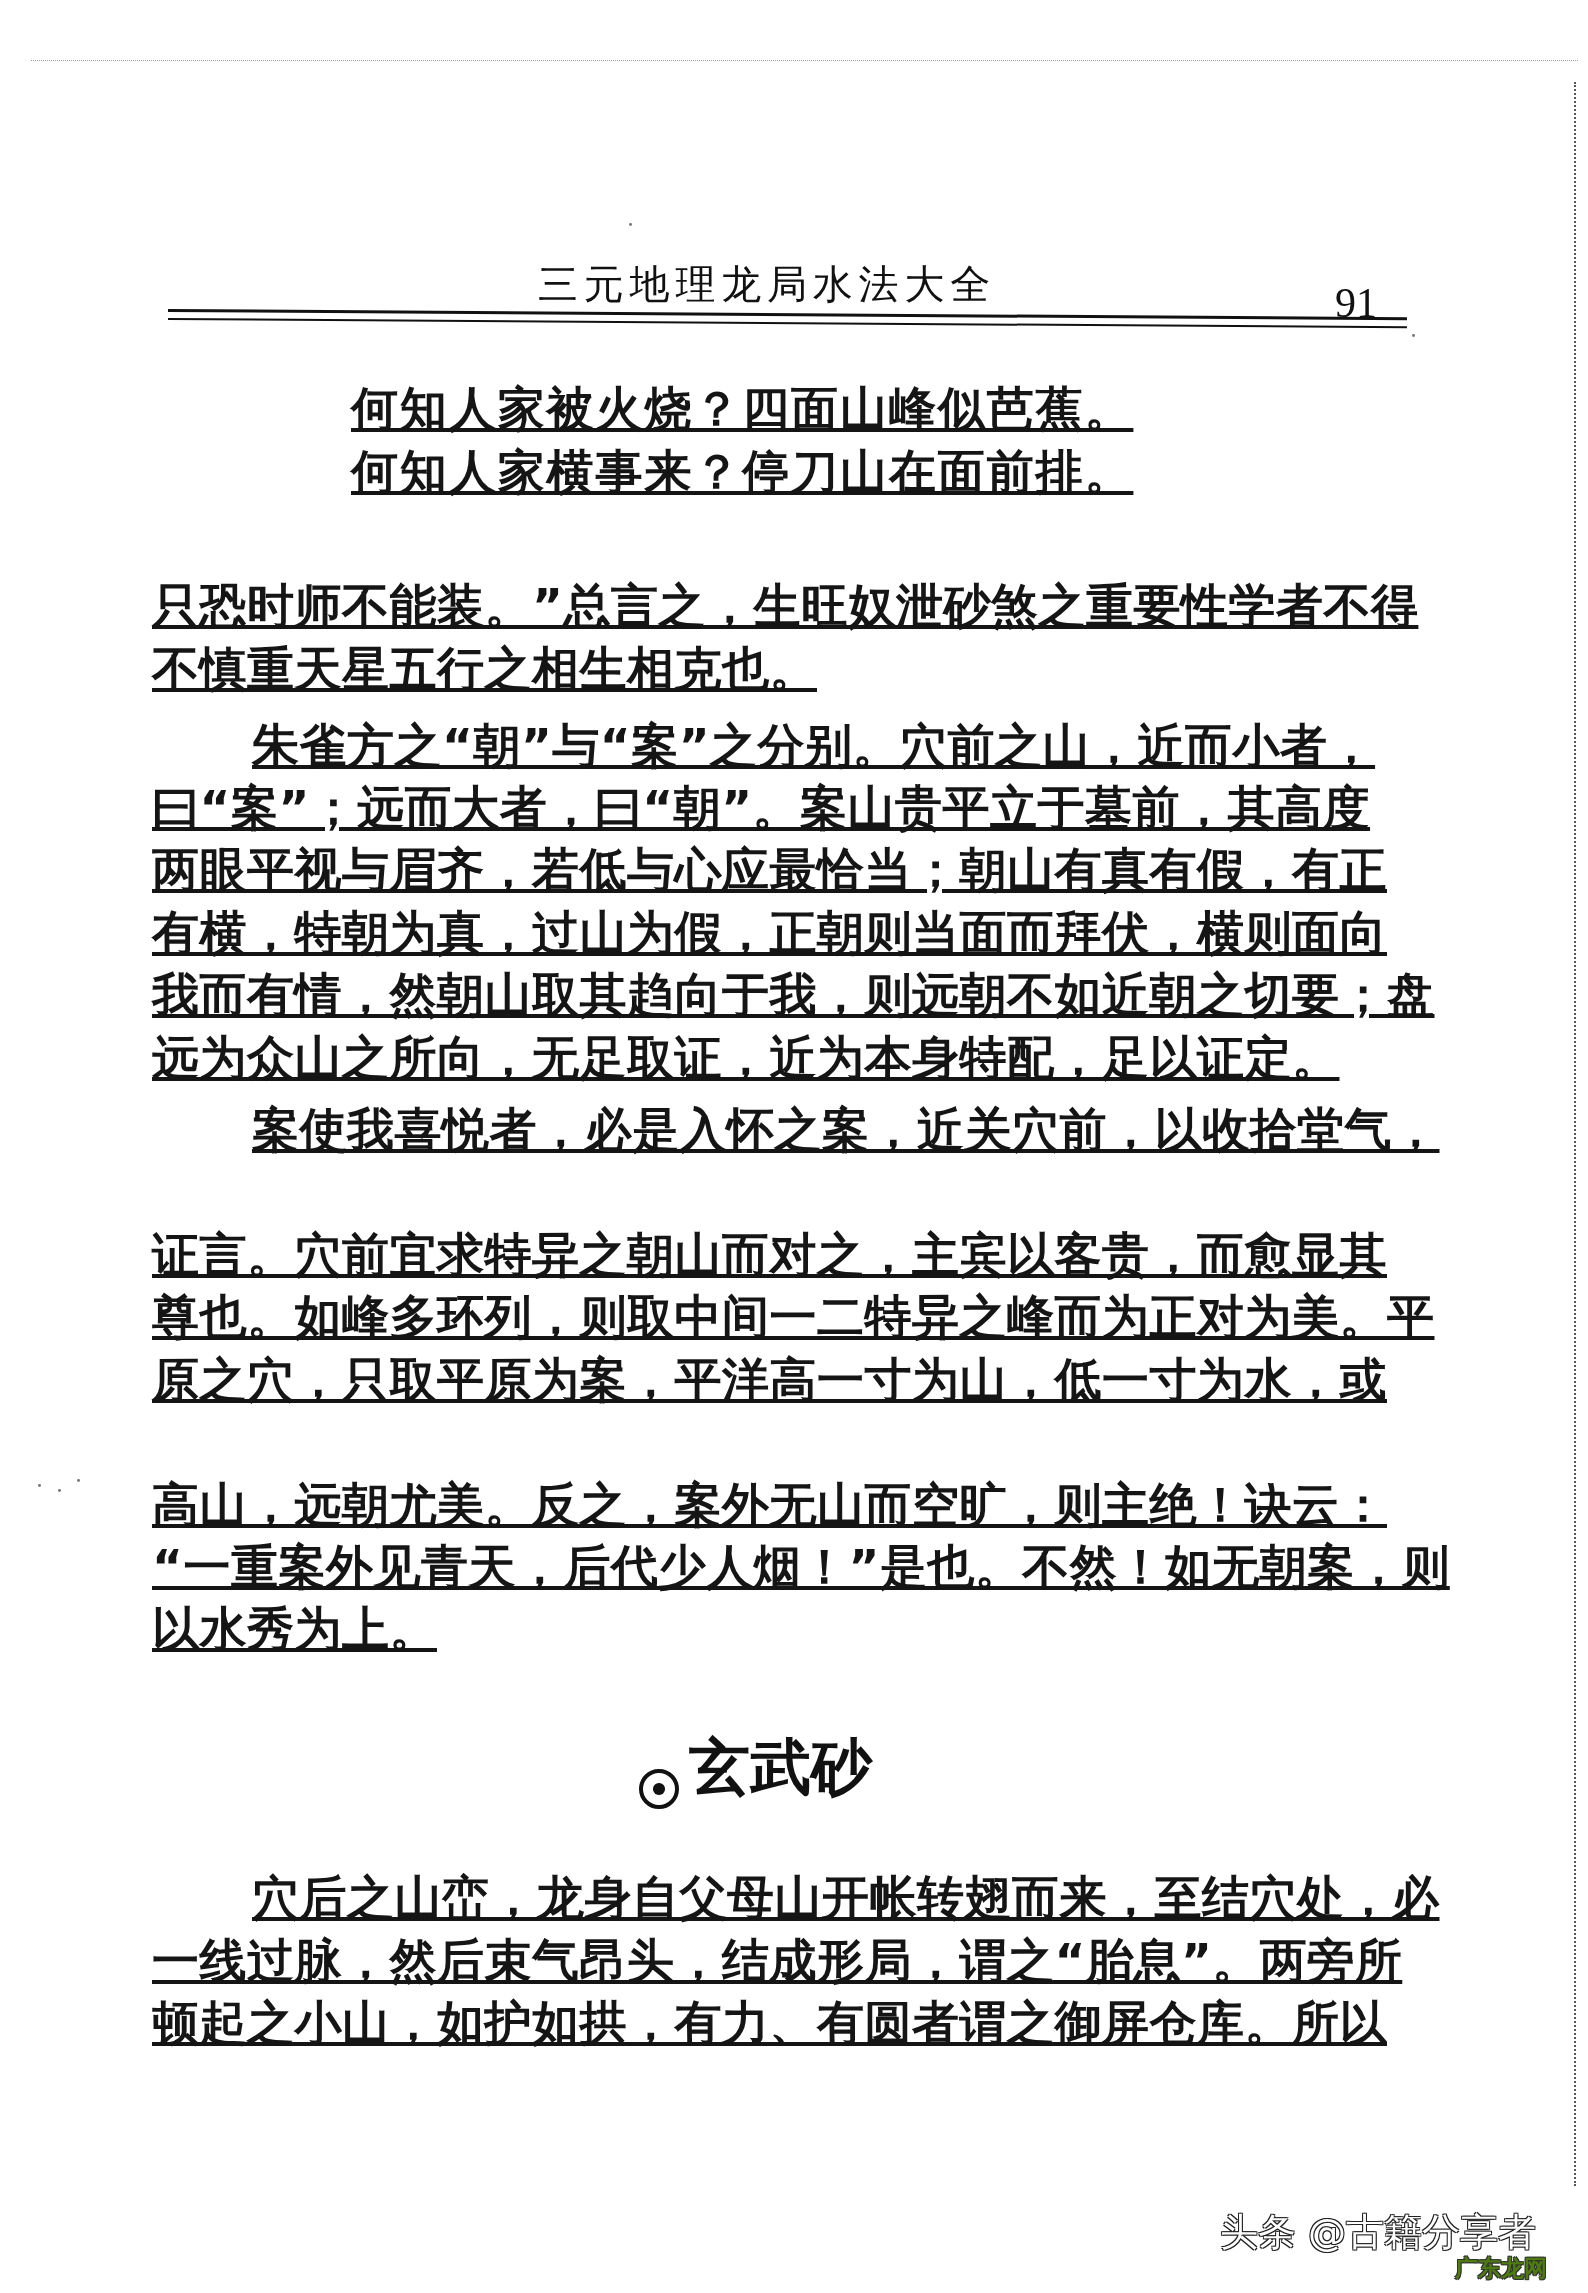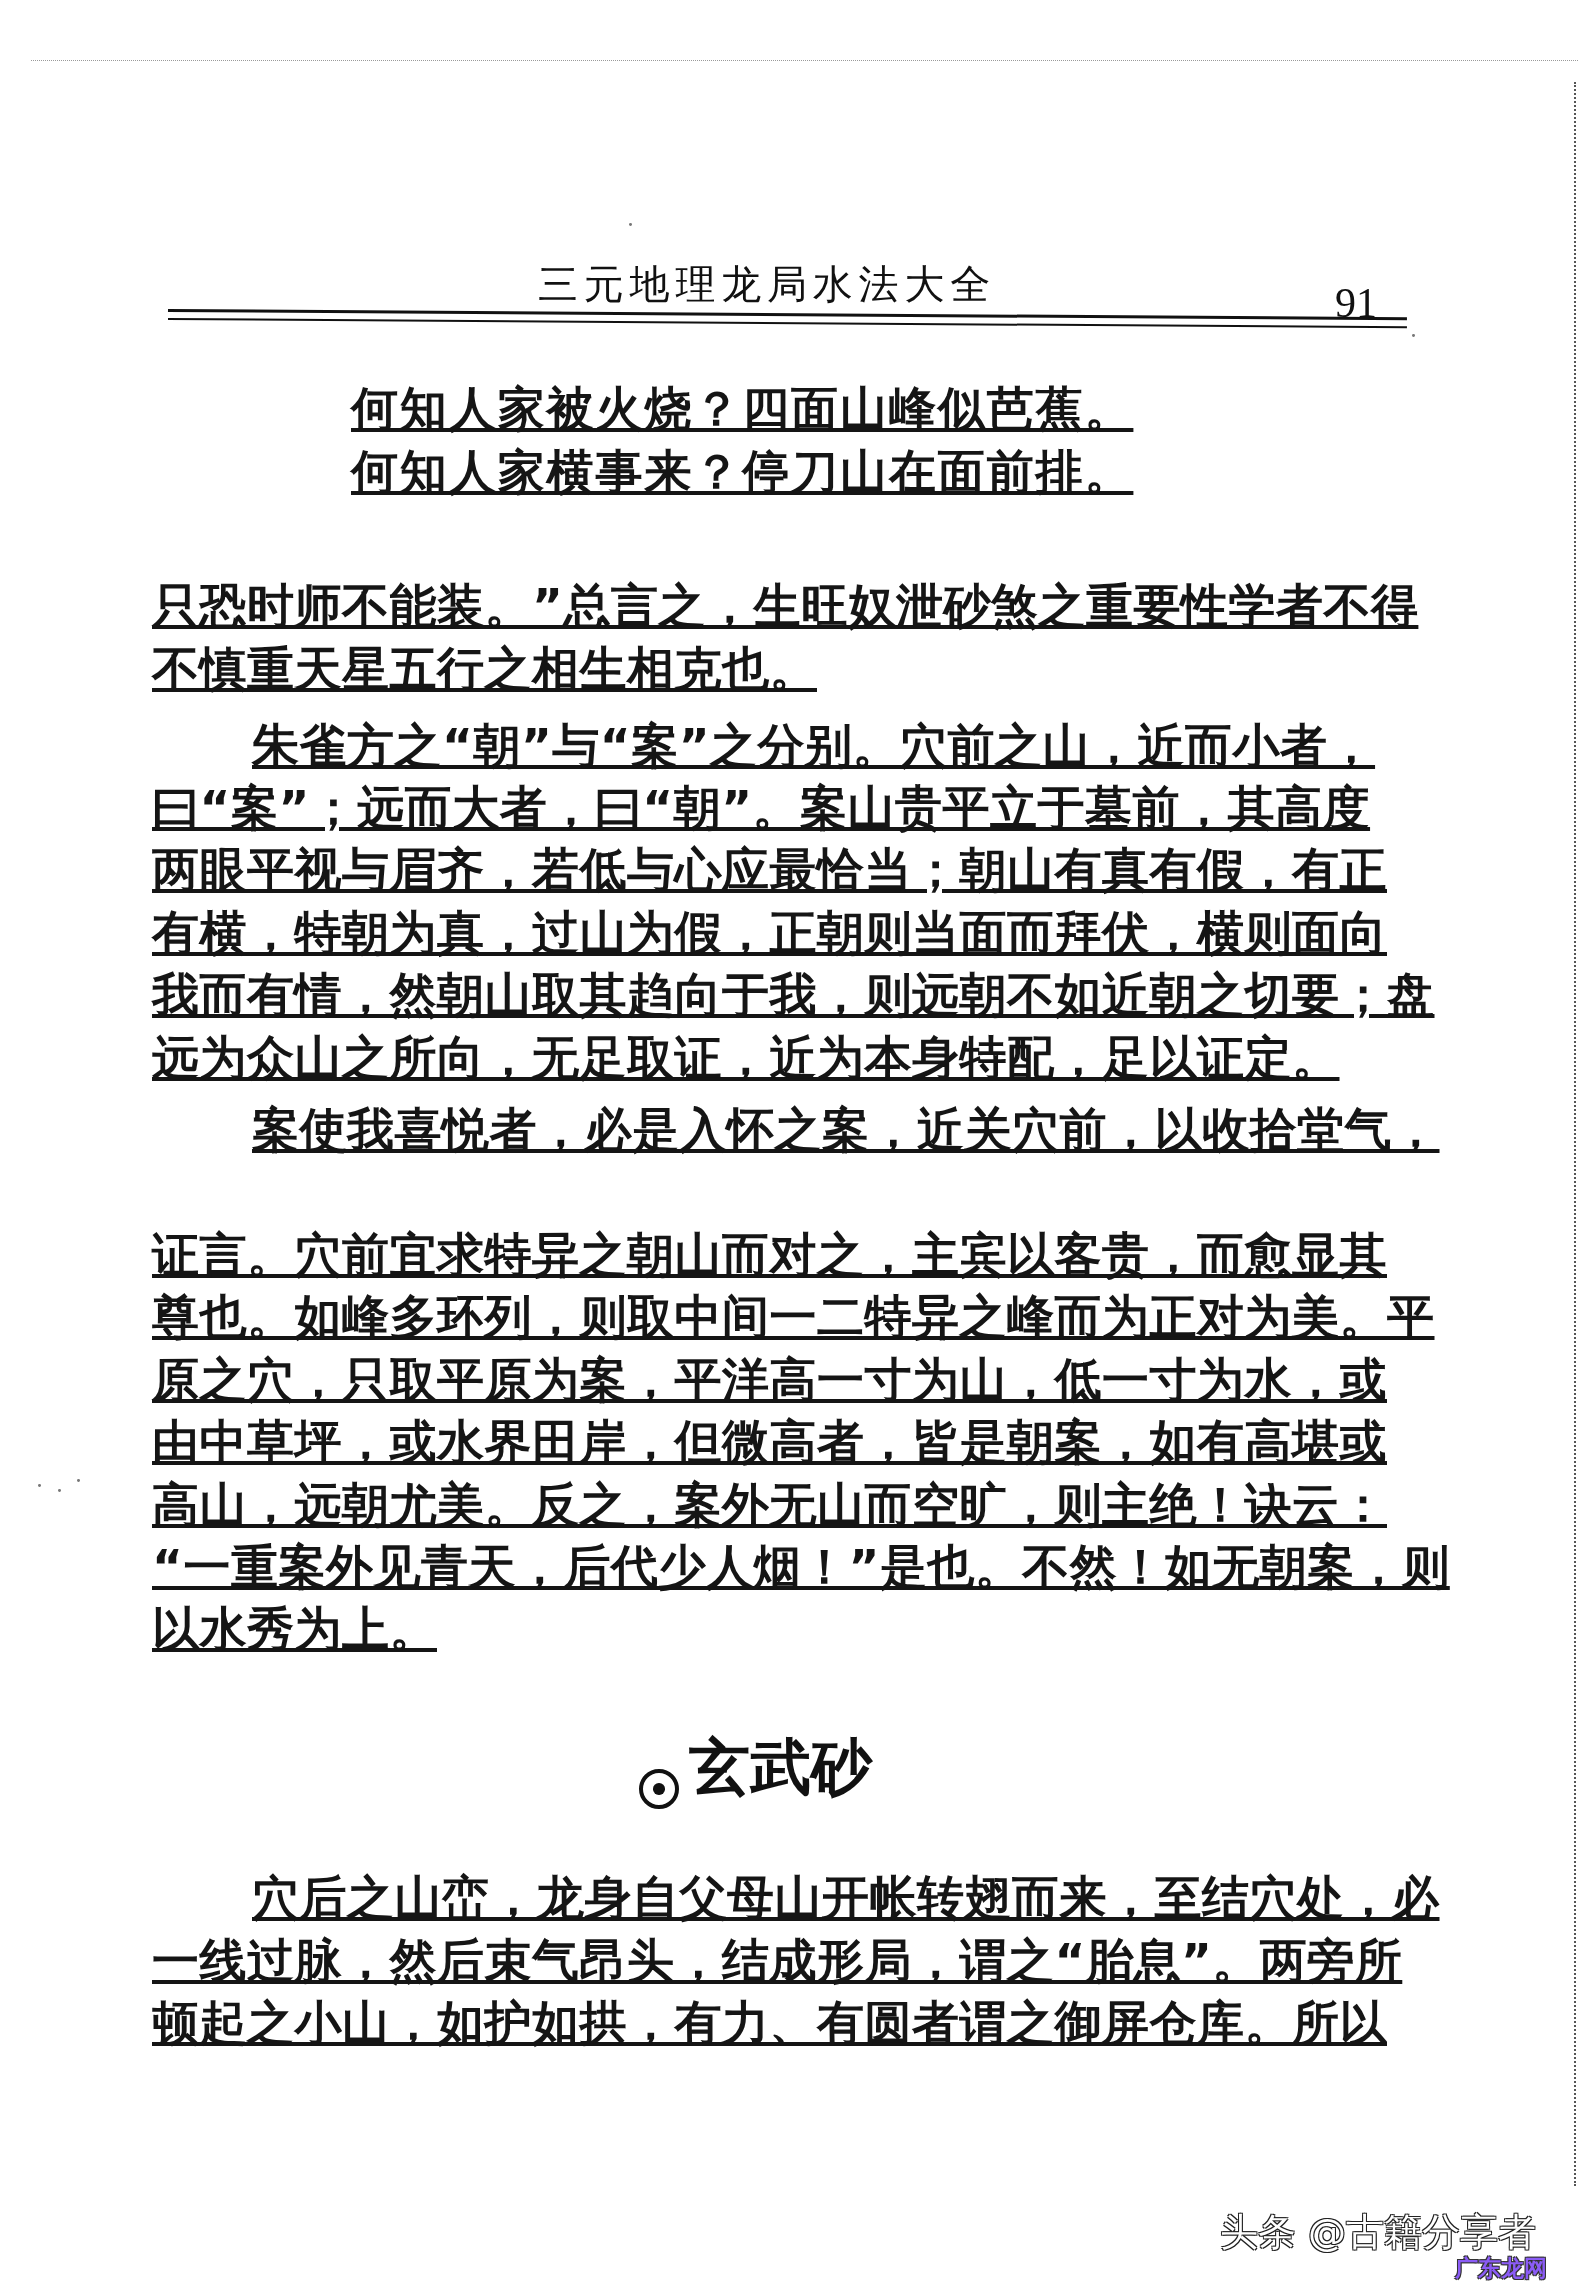--- a/index.html
+++ b/index.html
@@ -26,21 +26,21 @@
   .section-heading { position: absolute; left: 639px; top: 1727px; font-size: 61px;
                      font-weight: bold; font-family: "DejaVu Sans", sans-serif; color:#111;
                      display: flex; align-items: flex-end; gap: 10px; }
   .circle-dot-icon { width: 40px; height: 40px; border: 4.8px solid #111; border-radius: 50%;
                      display: inline-flex; align-items: center; justify-content: center; box-sizing: border-box; }
   .circle-dot-icon::after { content: ""; width: 11.5px; height: 11.5px; border-radius: 50%; background: #111; }
   .watermark { position: absolute; left: 1220px; top: 2207px; font-size: 38px;
                color: #ffffff; font-family: "DejaVu Sans", sans-serif;
                text-shadow: -1px -1px 0 #222, 1px -1px 0 #222, -1px 1px 0 #222, 1px 1px 0 #222; }
   .watermark-2 { position: absolute; left: 1455px; top: 2253px; font-size: 23px;
-                 color: #8b5cf6; font-weight: bold; font-family: "DejaVu Sans", sans-serif;
+                 color: #4d7c0f; font-weight: bold; font-family: "DejaVu Sans", sans-serif;
                  text-shadow: -1px -1px 0 #333, 1px -1px 0 #333, -1px 1px 0 #333, 1px 1px 0 #333; }
   .speckle { position: absolute; width: 2.9px; height: 2.9px; background: #777; border-radius: 50%; }
 </style>
 </head>
 <body>
 
 <div class="page">
 
   <div class="top-border"></div>
   <div class="right-border"></div>
@@ -60,21 +60,20 @@
   <div class="line body" style="top:781px">曰“案”；远而大者，曰“朝”。案山贵平立于墓前，其高度</div>
   <div class="line body" style="top:843px">两眼平视与眉齐，若低与心应最恰当；朝山有真有假，有正</div>
   <div class="line body" style="top:906px">有横，特朝为真，过山为假，正朝则当面而拜伏，横则面向</div>
   <div class="line body" style="top:968px">我而有情，然朝山取其趋向于我，则远朝不如近朝之切要；盘</div>
   <div class="line body" style="top:1031px">远为众山之所向，无足取证，近为本身特配，足以证定。</div>
 
   <div class="line indent" style="top:1103px">案使我喜悦者，必是入怀之案，近关穴前，以收拾堂气，</div>
   <div class="line body" style="top:1228px">证言。穴前宜求特异之朝山而对之，主宾以客贵，而愈显其</div>
   <div class="line body" style="top:1290px">尊也。如峰多环列，则取中间一二特异之峰而为正对为美。平</div>
   <div class="line body" style="top:1353px">原之穴，只取平原为案，平洋高一寸为山，低一寸为水，或</div>
-  <div class="line body" style="top:1415px">由中草坪，或水界田岸，但微高者，皆是朝案，如有高堪或</div>
   <div class="line body" style="top:1478px">高山，远朝尤美。反之，案外无山而空旷，则主绝！诀云：</div>
   <div class="line body" style="top:1540px">“一重案外见青天，后代少人烟！”是也。不然！如无朝案，则</div>
   <div class="line body" style="top:1602px">以水秀为上。</div>
 
   <div class="section-heading">
     <span class="circle-dot-icon"></span>
     <span>玄武砂</span>
   </div>
 
   <div class="line indent" style="top:1871px">穴后之山峦，龙身自父母山开帐转翅而来，至结穴处，必</div>

